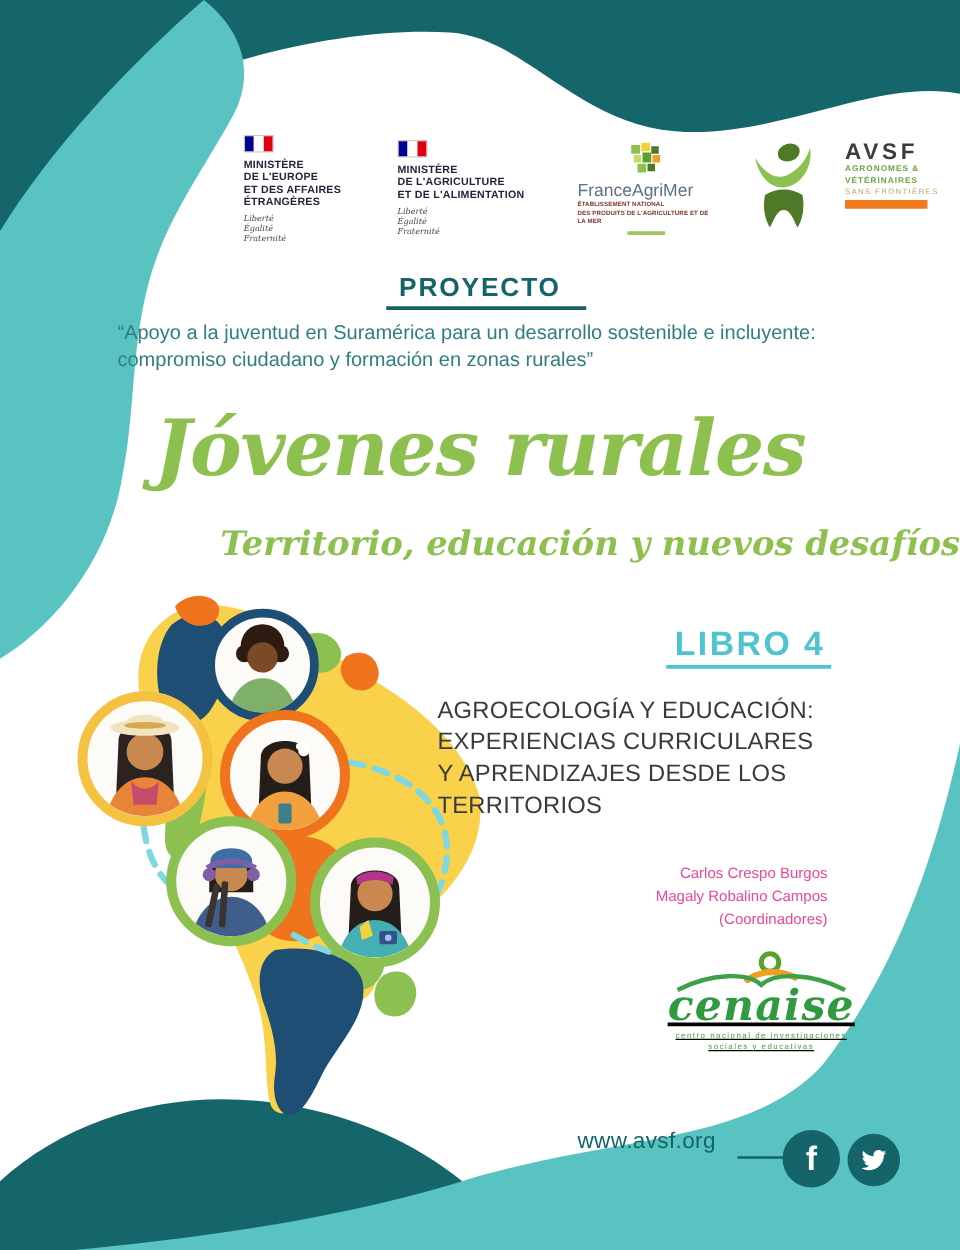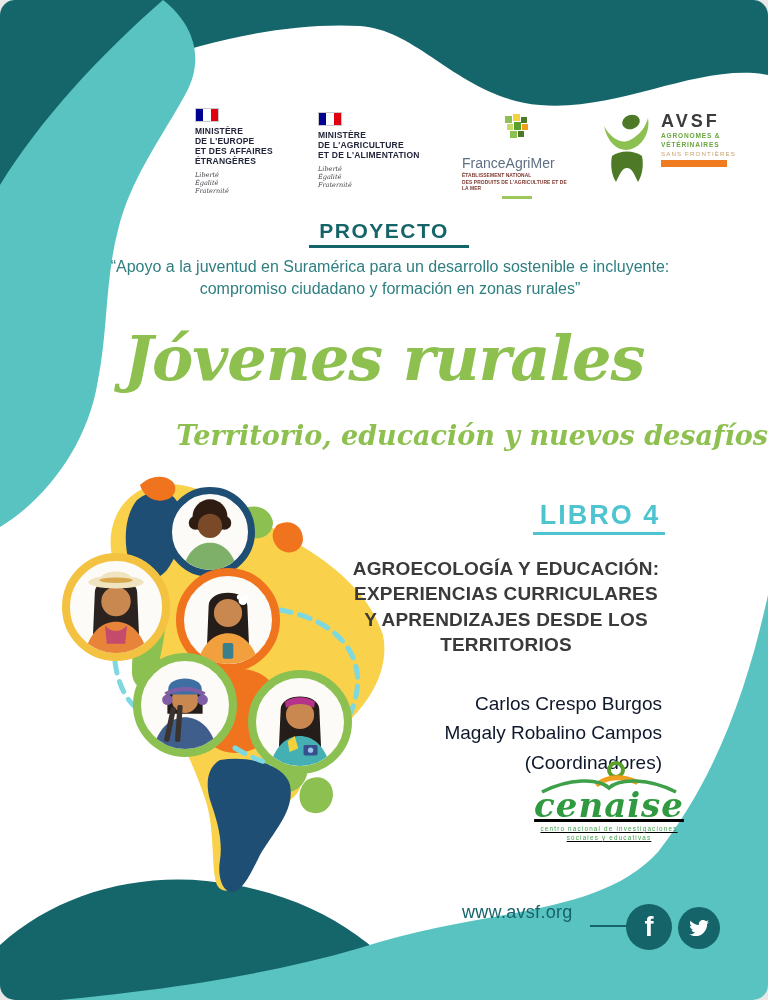--- a/index.html
+++ b/index.html
@@ -1,58 +1,58 @@
 <!DOCTYPE html>
 <html><head>
 <meta charset="utf-8">
 <style>
   html,body{margin:0;padding:0;background:#e8e8e8;}
   .page{position:relative;width:768px;height:1000px;margin:0 auto;background:#ffffff;
-        overflow:hidden;font-family:"Liberation Sans",sans-serif;border-radius:15px;}
+        overflow:hidden;font-family:"Liberation Sans",sans-serif;}
   .abs{position:absolute;}
   svg{display:block;}
 
   
   .deco-top{left:0;top:0;}
   .deco-bottom{left:0;bottom:0;}
 
   
   .gov-logo{width:100px;color:#23263b;}
   .flag{display:flex;width:24px;height:14px;border:1px solid #c9c9c9;box-sizing:border-box;margin-bottom:4px;}
   .flag span{flex:1;}
   .flag .b{background:#000091;} .flag .w{background:#ffffff;} .flag .r{background:#e1000f;}
   .gov-lines{font-size:8.5px;font-weight:bold;line-height:1.18;letter-spacing:.2px;}
   .motto{margin-top:5px;font-family:"DejaVu Serif",serif;font-style:italic;font-size:6.5px;color:#44444c;line-height:1.25;}
   .fam{width:110px;}
-  .fam-name{font-size:14px;color:#5f7083;margin-top:15px;}
+  .fam-name{font-size:14px;color:#5f7083;margin-top:4px;}
   .fam-tag{font-size:4.9px;font-weight:bold;color:#7b352c;line-height:1.35;margin-top:2px;letter-spacing:.1px;}
   .fam-bar{width:30px;height:3px;background:#9dc75a;margin:3px auto 0 auto;}
-  .avsf{display:flex;gap:5px;align-items:flex-start;}
+  .avsf{display:flex;gap:20px;align-items:flex-start;}
   .avsf-name{font-size:18px;font-weight:bold;color:#3c3c3b;letter-spacing:3px;line-height:1;}
   .avsf-sub{font-size:6.6px;font-weight:bold;color:#6aa53f;letter-spacing:.8px;margin-top:2px;}
   .avsf-sub3{font-size:6.2px;color:#c5a06a;letter-spacing:1.1px;margin-top:2px;}
   .avsf-bar{width:66px;height:7px;background:#f07c1f;margin-top:3px;}
 
   
   .kicker{left:0;top:219px;width:100%;text-align:center;font-size:21px;font-weight:bold;
           color:#14646a;letter-spacing:1.5px;}
   .kicker-underline{left:309px;top:245px;width:160px;height:3px;background:#14646a;}
-  .quote{left:94px;top:256px;width:592px;text-align:center;font-size:16px;line-height:1.4;
+  .quote{left:94px;top:256px;width:592px;text-align:left;font-size:16px;line-height:1.4;
          color:#2f7f81;font-weight:500;}
   .script{font-family:"DejaVu Serif",serif;font-style:italic;font-weight:bold;color:#8dc04f;}
   .main-title{left:0;top:322px;width:100%;text-align:center;font-size:62px;letter-spacing:-1px;}
   .sub-title{left:0;top:420px;width:100%;text-align:right;font-size:27px;}
 
   
   .libro{left:440px;top:500px;width:320px;text-align:center;font-size:27px;font-weight:bold;
          color:#4ec4d0;letter-spacing:2px;}
   .libro-underline{left:533px;top:532px;width:132px;height:3px;background:#4ec4d0;}
-  .book-title{left:350px;top:556px;width:312px;text-align:center;font-size:19px;font-weight:700;
+  .book-title{left:350px;top:556px;width:312px;text-align:left;font-size:19px;font-weight:400;
               color:#3a3a3a;line-height:1.33;letter-spacing:.2px;}
-  .authors{left:400px;top:689px;width:262px;text-align:right;font-size:19px;color:#0f172a;line-height:1.55;}
+  .authors{left:400px;top:689px;width:262px;text-align:right;font-size:12px;color:#ec4899;line-height:1.55;}
 
   
   .cenaise{left:524px;top:760px;width:170px;text-align:center;text-decoration:underline;}
   .cenaise-word{font-family:"DejaVu Serif",serif;font-style:italic;font-weight:bold;
                 font-size:34px;color:#2f9a3f;line-height:1;margin-top:-6px;letter-spacing:1px;}
   .cenaise-tag{font-size:6.3px;color:#3fa04a;letter-spacing:1.2px;line-height:1.5;margin-top:2px;}
 
   
   .portrait{border-radius:50%;background:#fdfbf7;overflow:hidden;box-sizing:border-box;}
   .portrait svg{width:100%;height:100%;}

